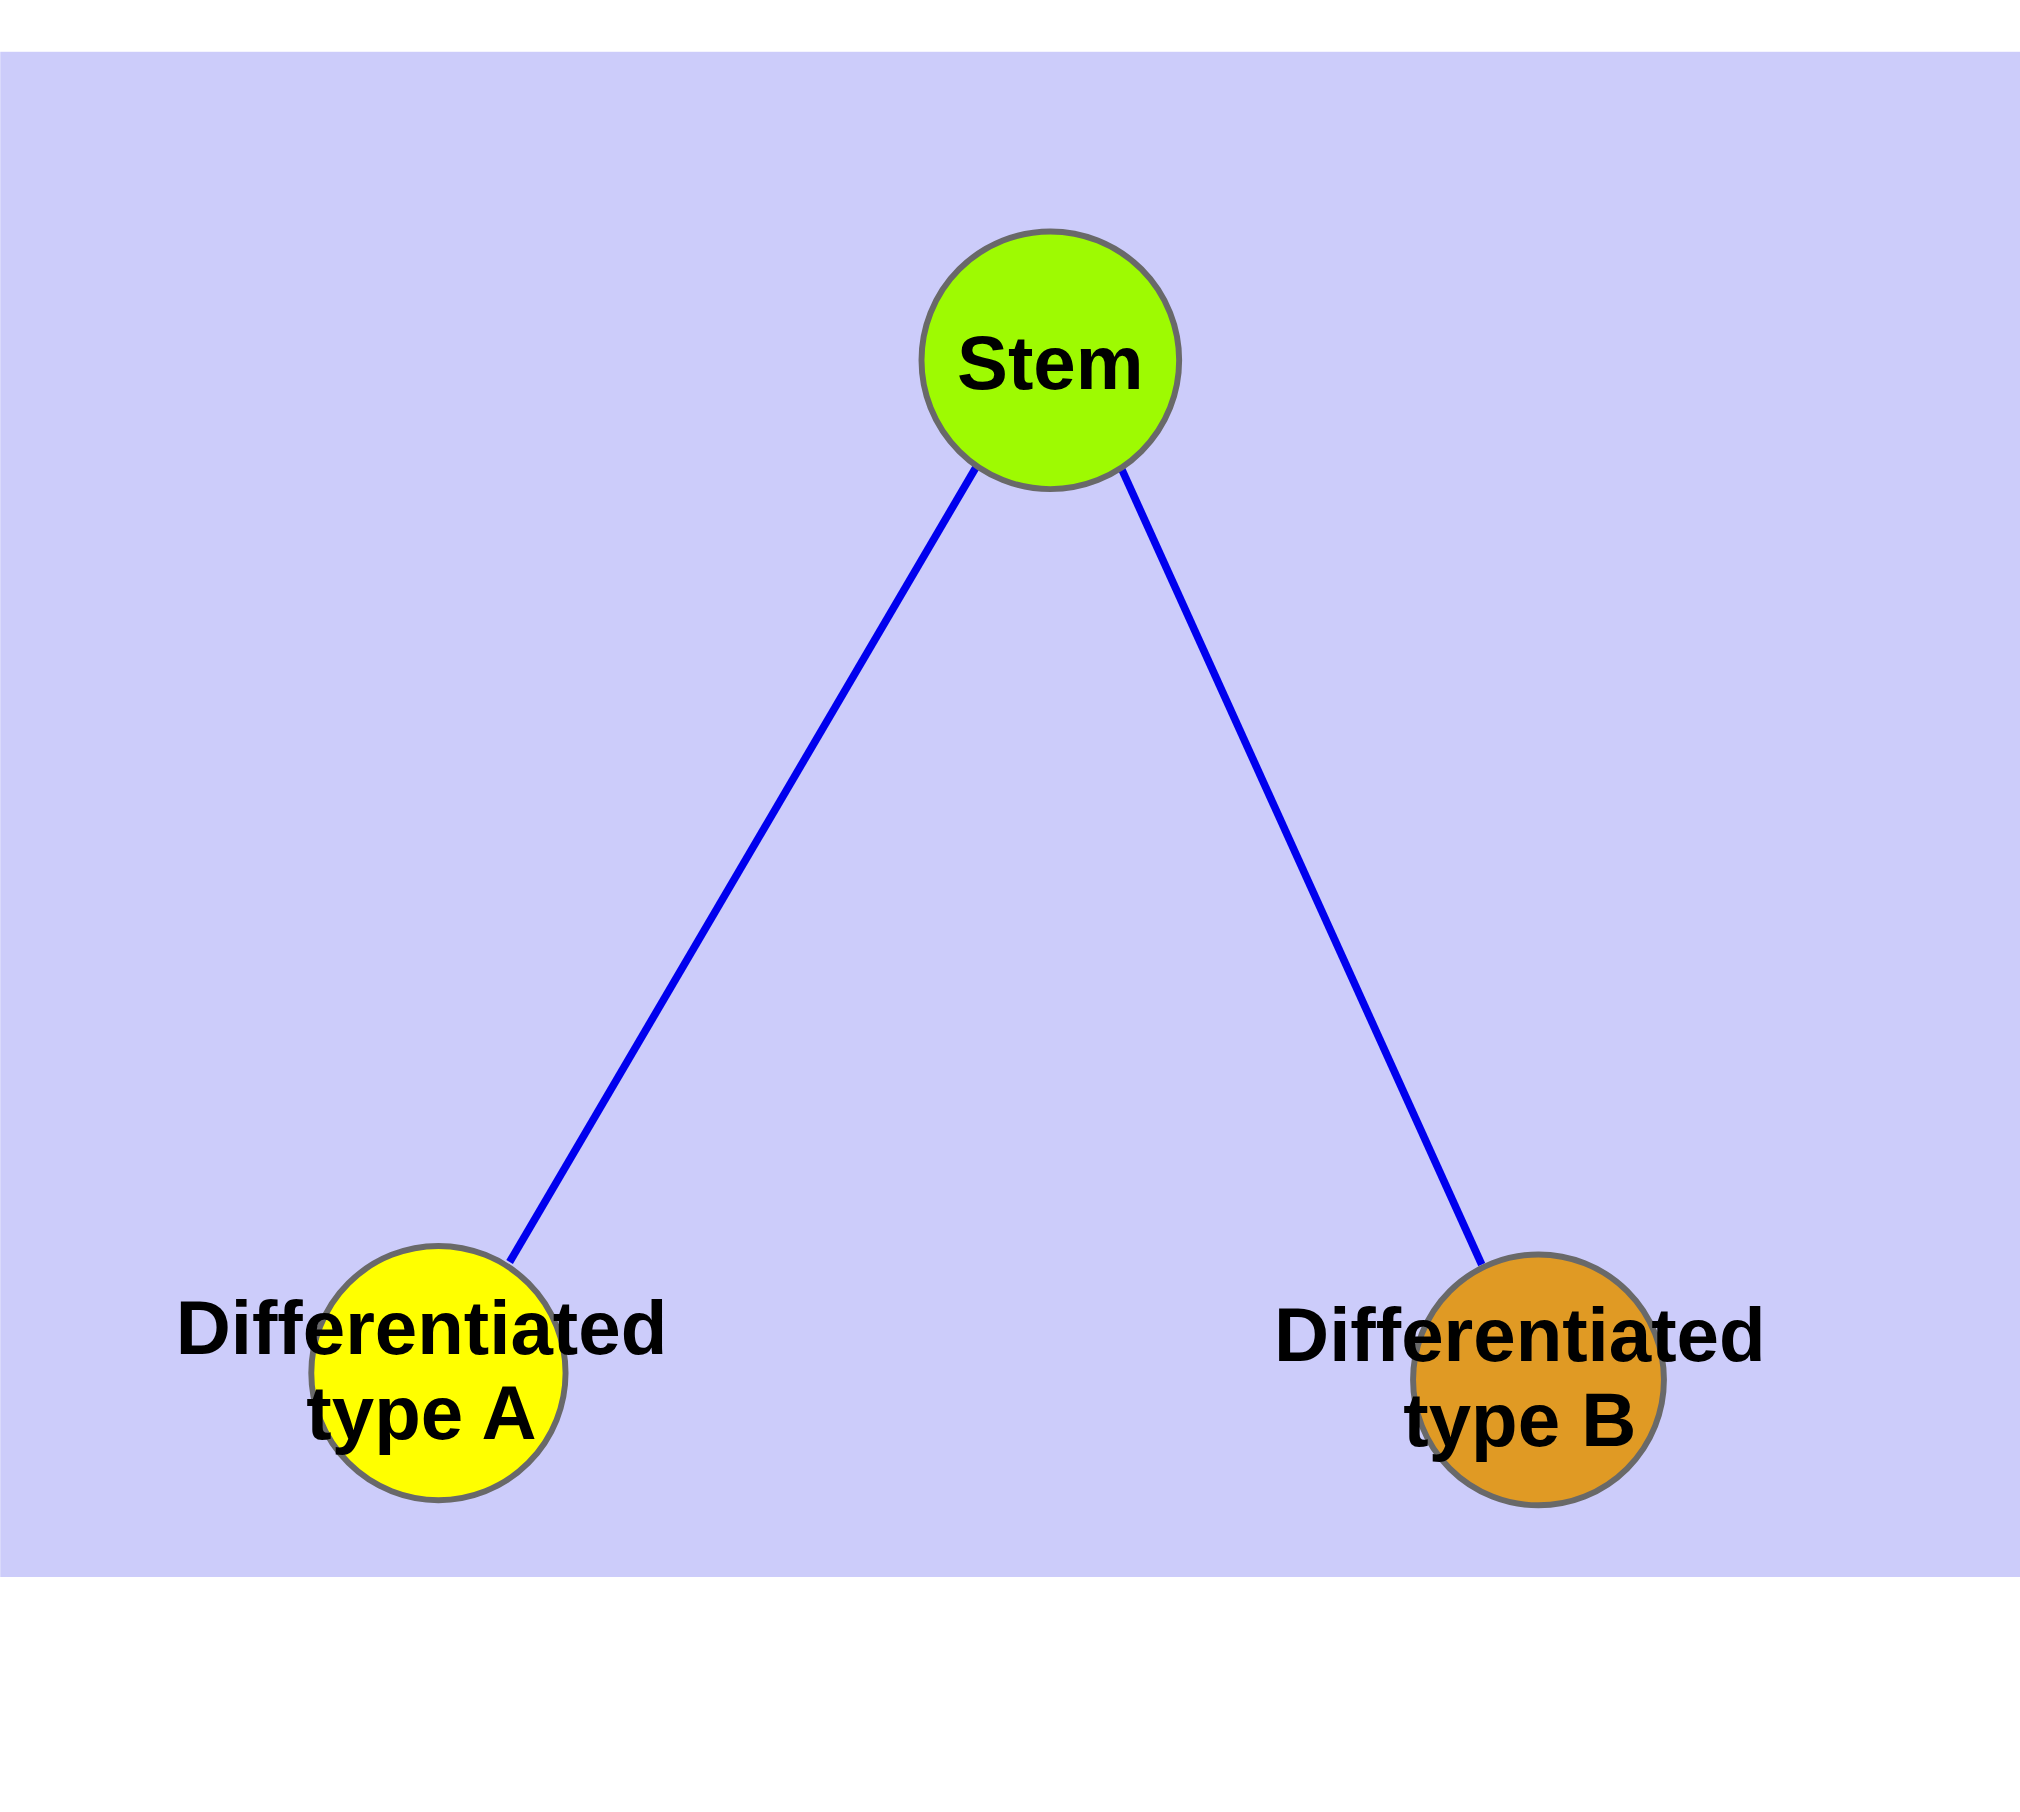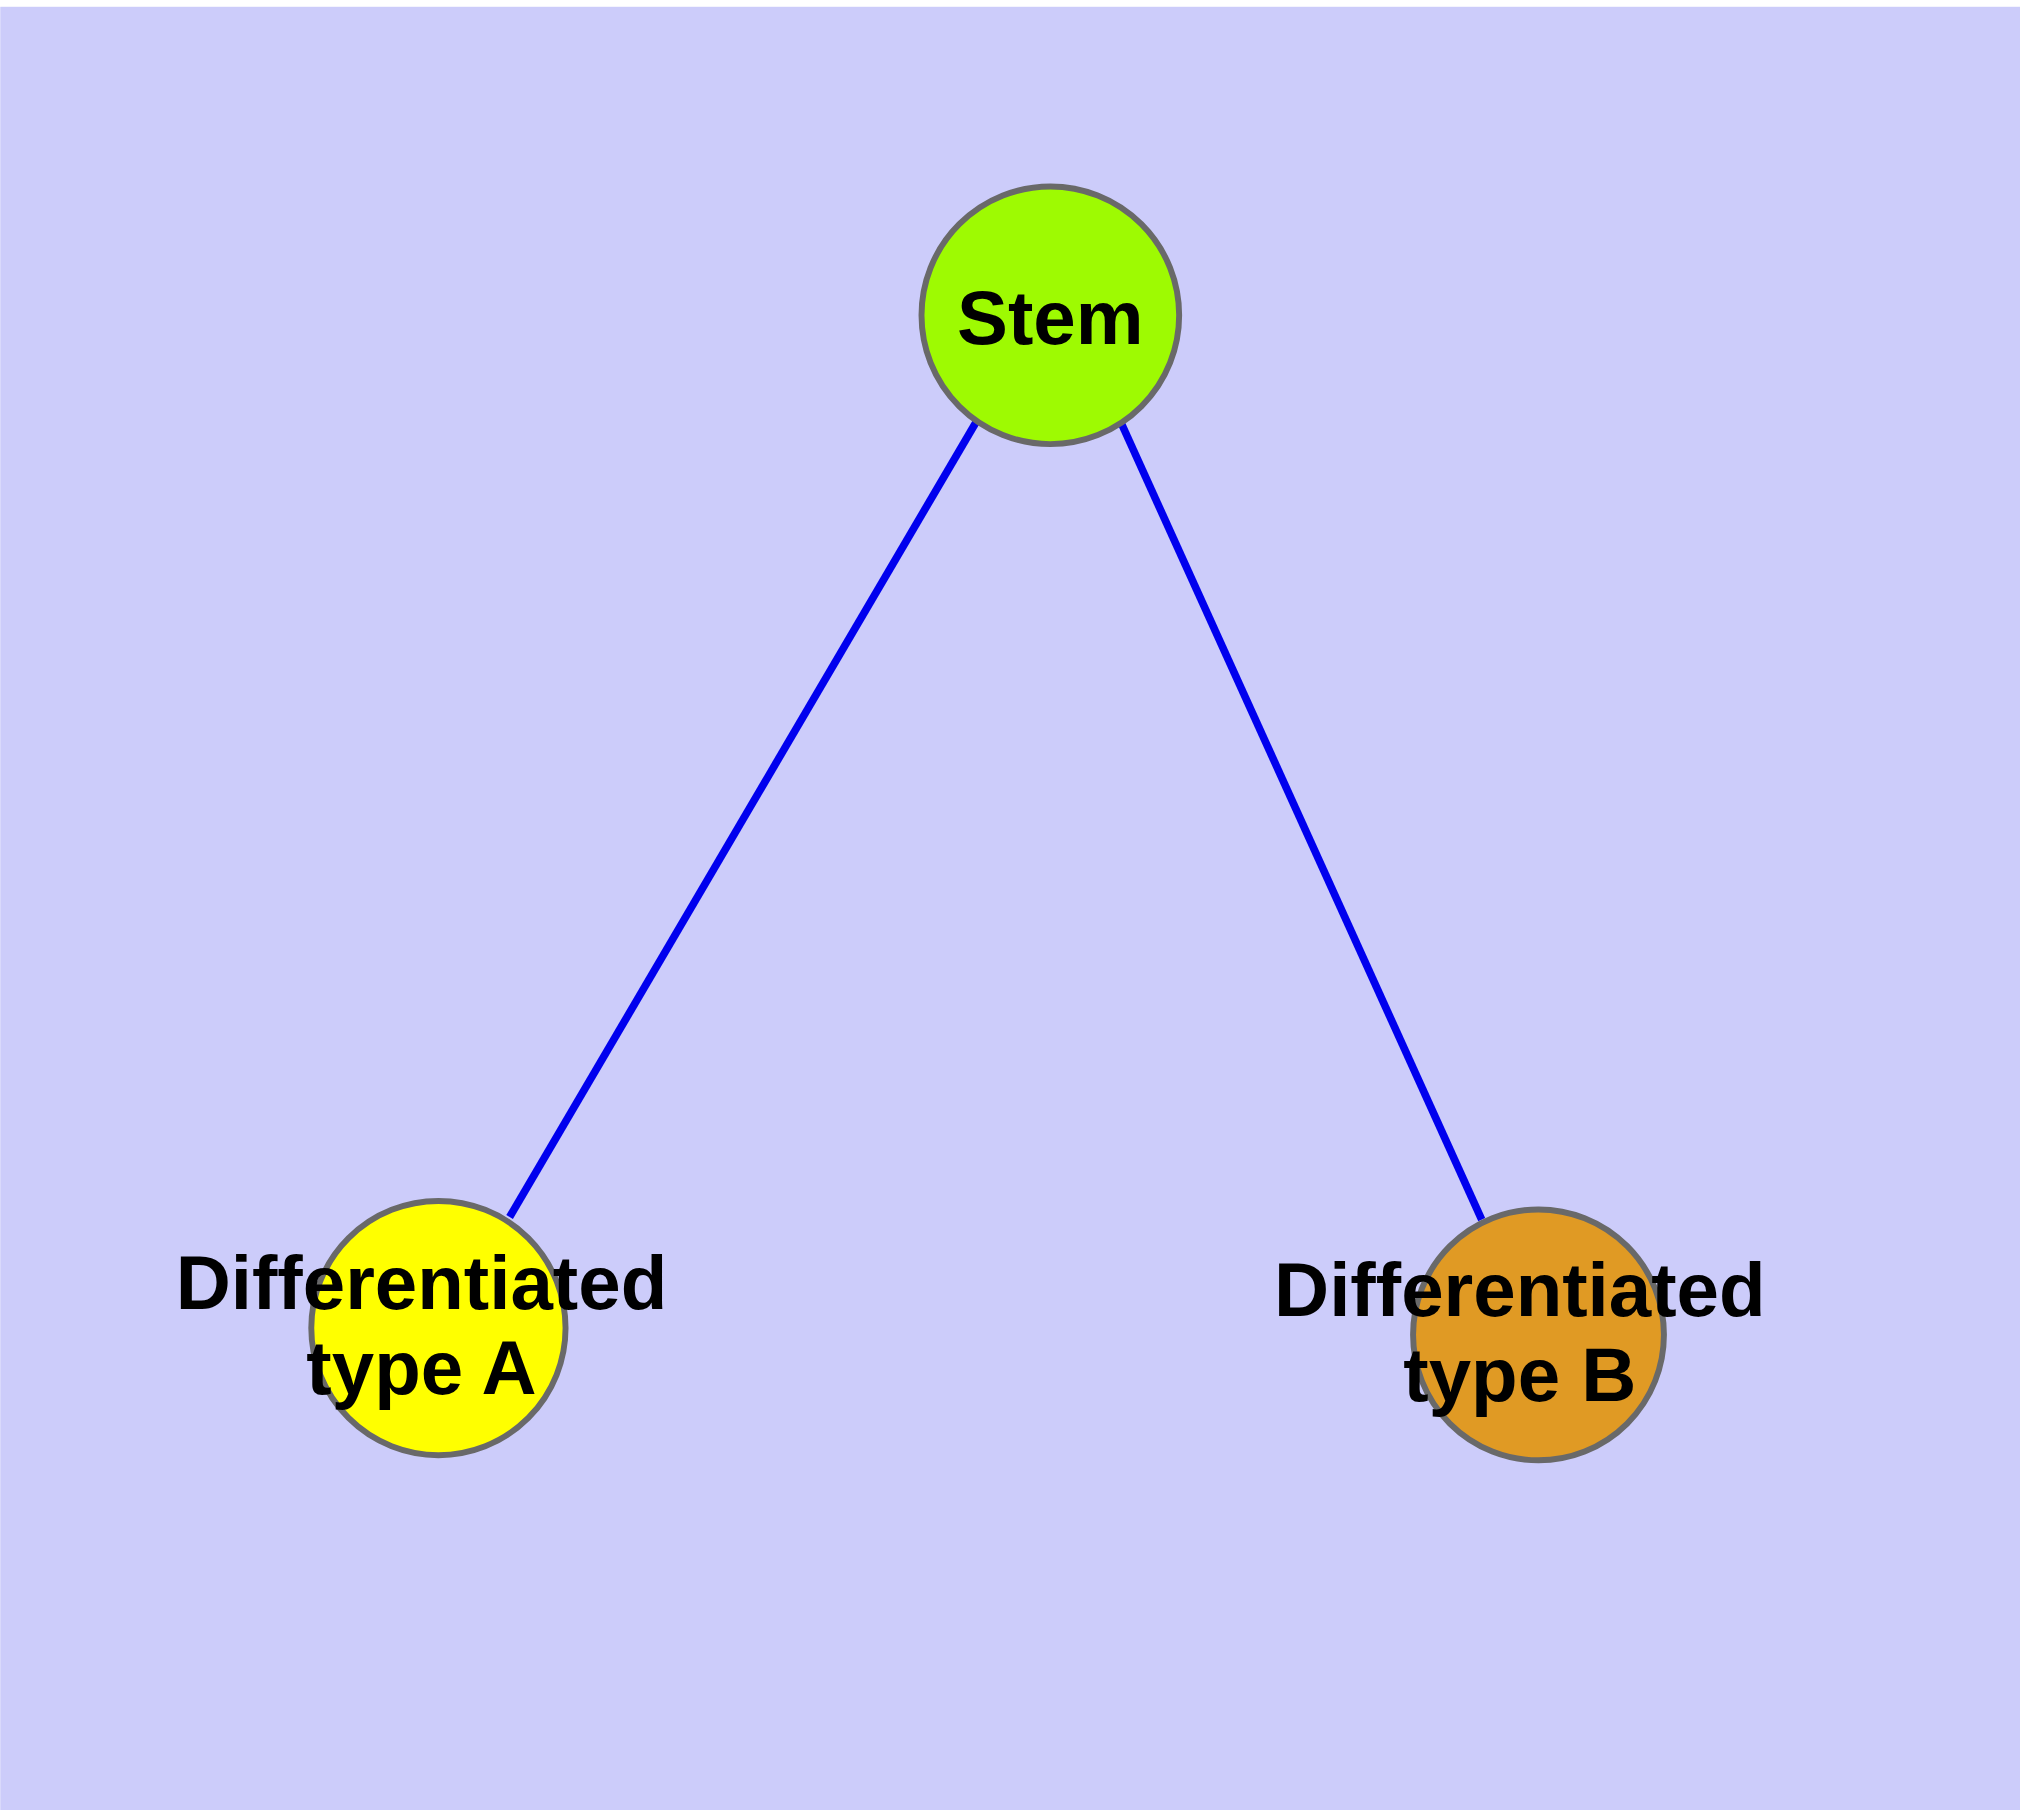--- a/index.html
+++ b/index.html
@@ -27,21 +27,21 @@
     font-family: "Liberation Sans", sans-serif;
     font-weight: bold;
     fill: #000000;
     text-anchor: middle;
     dominant-baseline: alphabetic;
   }
 </style>
 </head>
 <body>
 
-<div id="canvas-wrap" style="width: 2021px; height: 1810px; background: rgb(255, 255, 255);">
+<div id="canvas-wrap" style="width: 2021px; height: 1532px; background: rgb(255, 255, 255); margin-top: 45px;">
   <svg id="graph-svg" viewBox="0 0 2384 2138" xmlns="http://www.w3.org/2000/svg" style="width: 2021px; height: 1812px;">
 
     <rect id="plot-background" x="0" y="8" width="2384" height="2130" fill="#ccccfa"></rect>
 
     <g id="edges-layer">
       <line id="edge-0" x1="1152" y1="497" x2="601" y2="1436" stroke="#0000ee" stroke-width="9" stroke-linecap="butt"></line>
       <line id="edge-1" x1="1323" y1="500" x2="1748" y2="1439" stroke="#0000ee" stroke-width="9" stroke-linecap="butt"></line>
     </g>
 
     <g id="nodes-layer">

